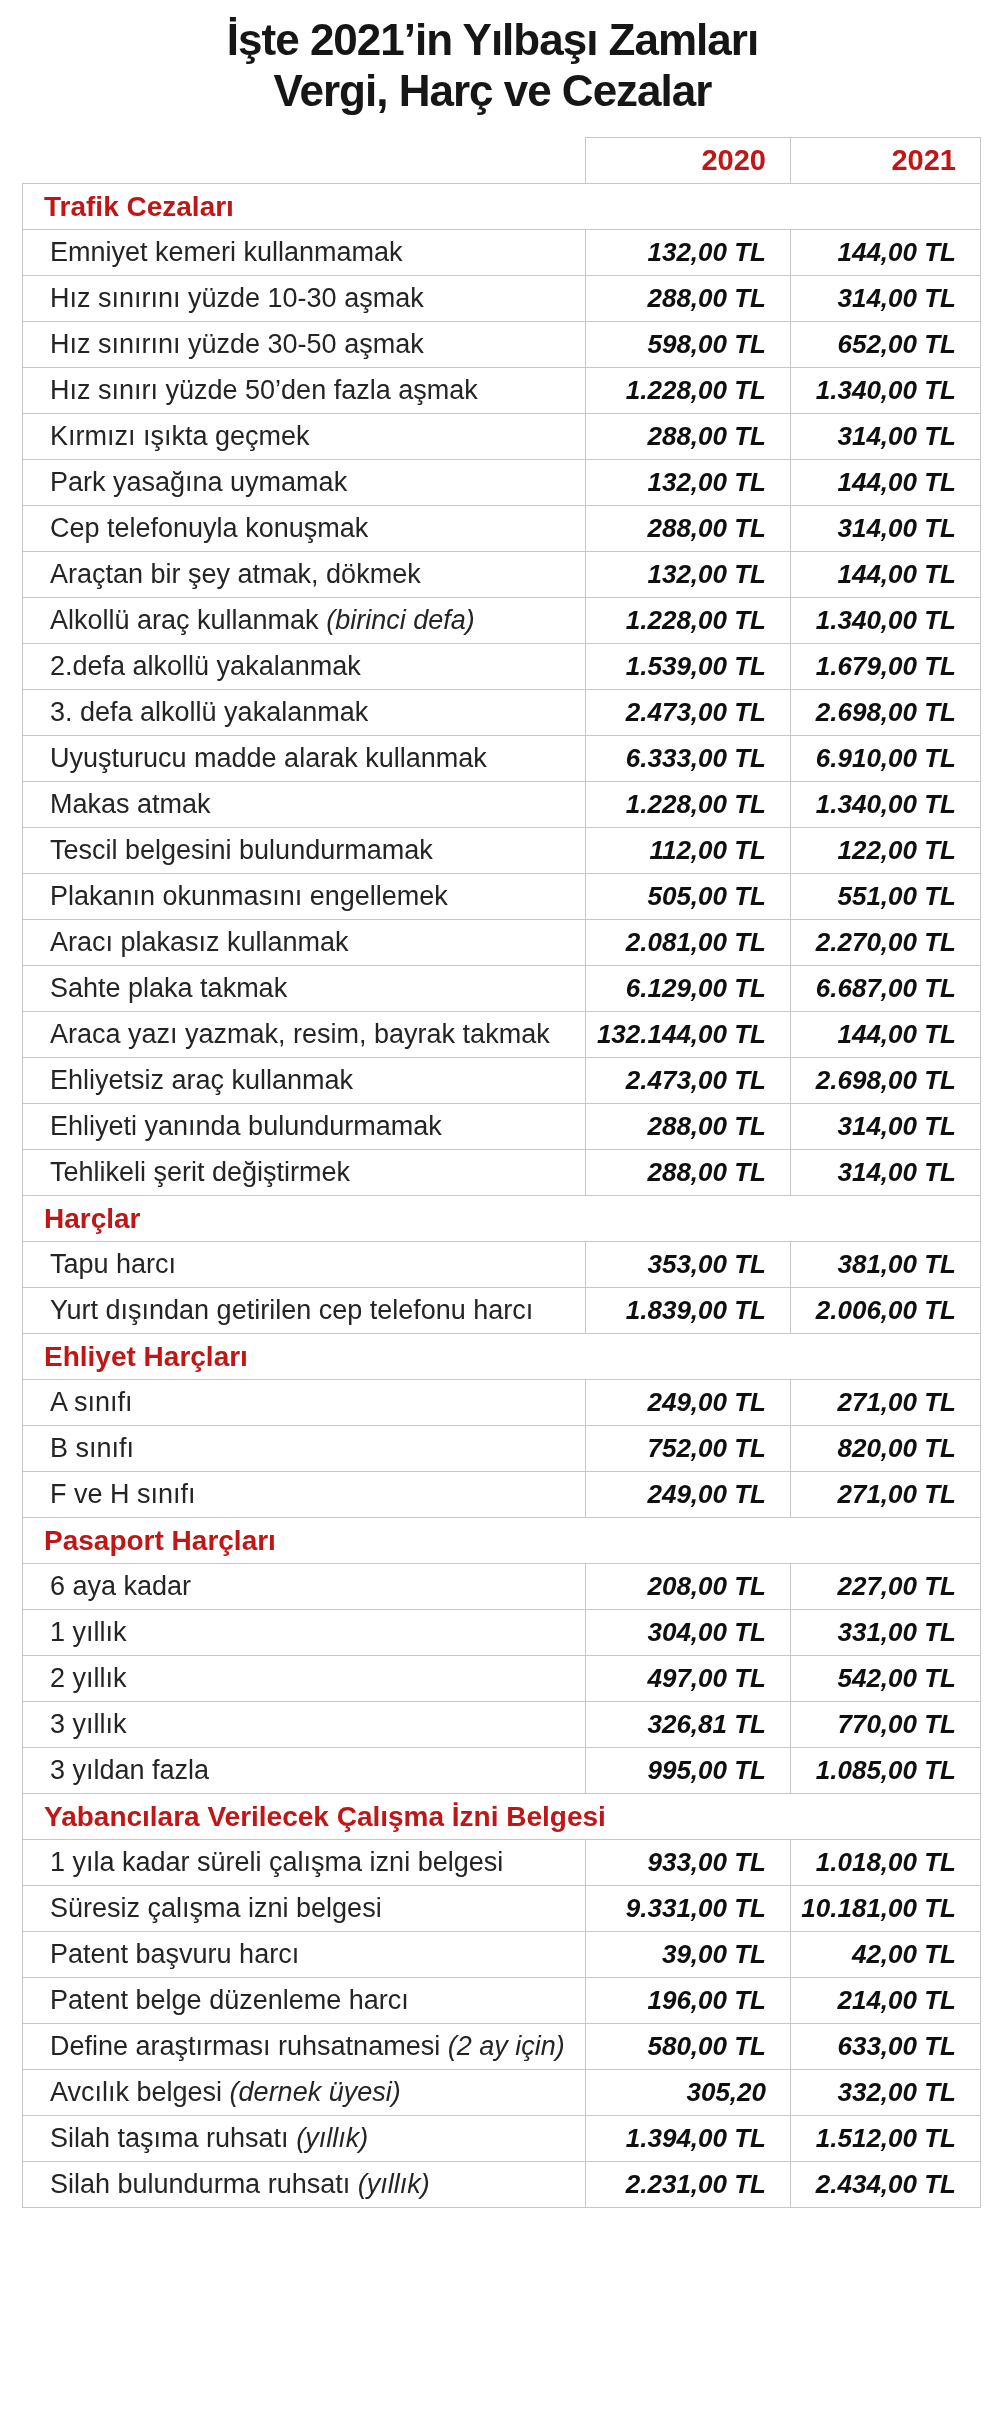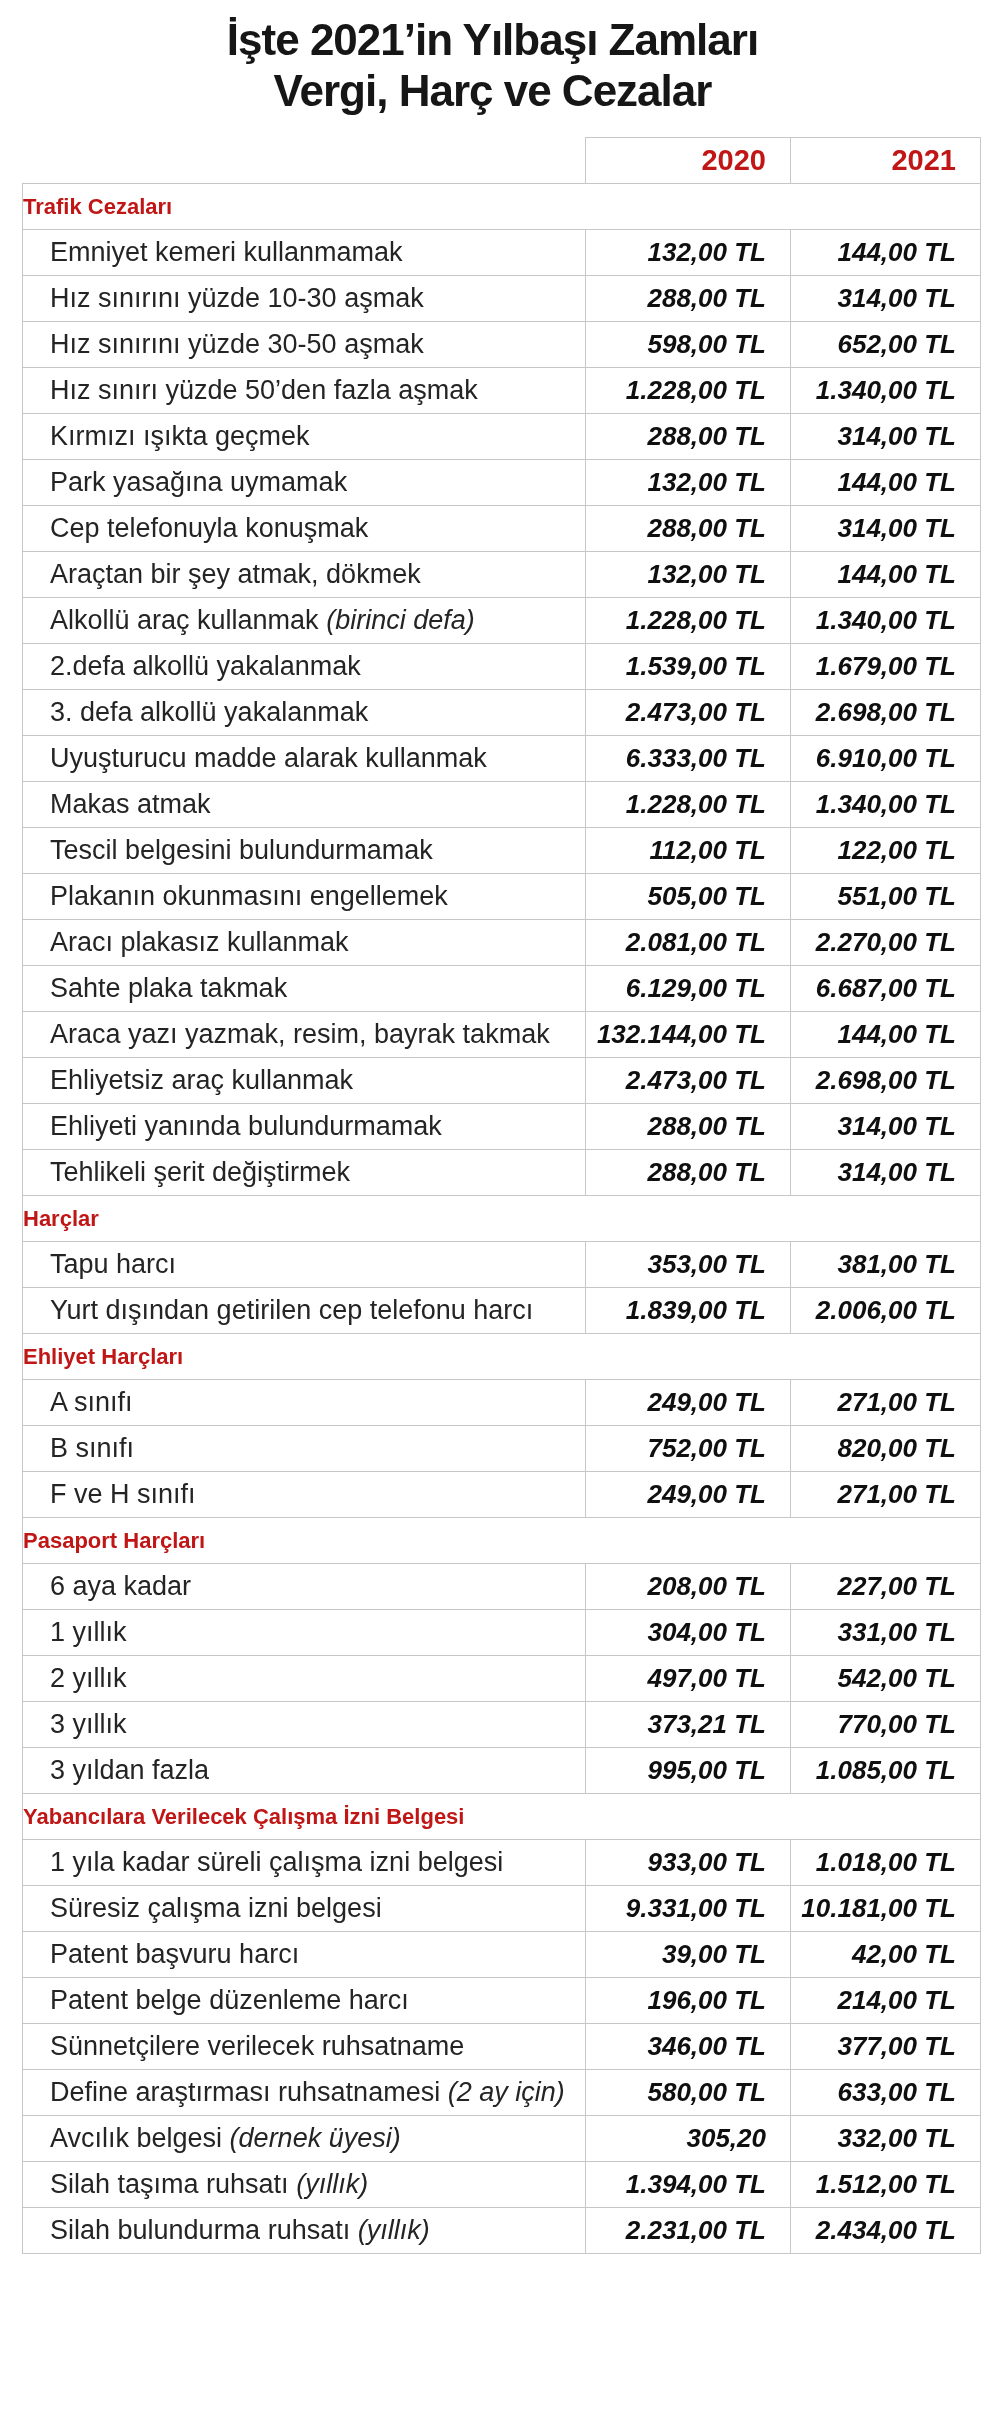--- a/index.html
+++ b/index.html
@@ -25,21 +25,22 @@
     margin: 21px 16px 0 22px;
   }
   td { height: 46px; box-sizing: border-box; padding: 0; vertical-align: middle; }
   td.cell { border: 1px solid #c7c7c7; background: #ffffff; }
   td.blank { border: none; }
   td.year {
     font-weight: bold; font-size: 29px; color: #c01616;
     text-align: right; padding-right: 24px;
   }
   td.section {
-    font-weight: bold; font-size: 22px; color: #c01616;
+    font-weight: bold; font-size: 28px; color: #c01616;
+    padding-left: 21px;
   }
   td.label { font-size: 27px; color: #242424; padding-left: 27px; white-space: nowrap; }
   td.label .note { font-style: italic; text-align: right; }
   td.val {
     font-size: 26px; font-weight: bold; font-style: italic; color: #0f0f0f;
     text-align: right; padding-right: 24px; white-space: nowrap;
   }
 </style>
 </head>
 <body>
@@ -214,21 +215,21 @@
           <td class="cell val">304,00 TL</td>
           <td class="cell val">331,00 TL</td>
         </tr>
         <tr>
           <td class="cell label"><span>2 yıllık</span></td>
           <td class="cell val">497,00 TL</td>
           <td class="cell val">542,00 TL</td>
         </tr>
         <tr>
           <td class="cell label"><span>3 yıllık</span></td>
-          <td class="cell val">373,21 TL</td>
+          <td class="cell val">326,81 TL</td>
           <td class="cell val">770,00 TL</td>
         </tr>
         <tr>
           <td class="cell label"><span>3 yıldan fazla</span></td>
           <td class="cell val">995,00 TL</td>
           <td class="cell val">1.085,00 TL</td>
         </tr>
         <tr>
           <td colspan="3" class="cell section">Yabancılara Verilecek Çalışma İzni Belgesi</td>
         </tr>
@@ -244,25 +245,20 @@
         </tr>
         <tr>
           <td class="cell label"><span>Patent başvuru harcı</span></td>
           <td class="cell val">39,00 TL</td>
           <td class="cell val">42,00 TL</td>
         </tr>
         <tr>
           <td class="cell label"><span>Patent belge düzenleme harcı</span></td>
           <td class="cell val">196,00 TL</td>
           <td class="cell val">214,00 TL</td>
-        </tr>
-        <tr>
-          <td class="cell label"><span>Sünnetçilere verilecek ruhsatname</span></td>
-          <td class="cell val">346,00 TL</td>
-          <td class="cell val">377,00 TL</td>
         </tr>
         <tr>
           <td class="cell label"><span>Define araştırması ruhsatnamesi</span> <span class="note">(2 ay için)</span></td>
           <td class="cell val">580,00 TL</td>
           <td class="cell val">633,00 TL</td>
         </tr>
         <tr>
           <td class="cell label"><span>Avcılık belgesi</span> <span class="note">(dernek üyesi)</span></td>
           <td class="cell val">305,20</td>
           <td class="cell val">332,00 TL</td>

